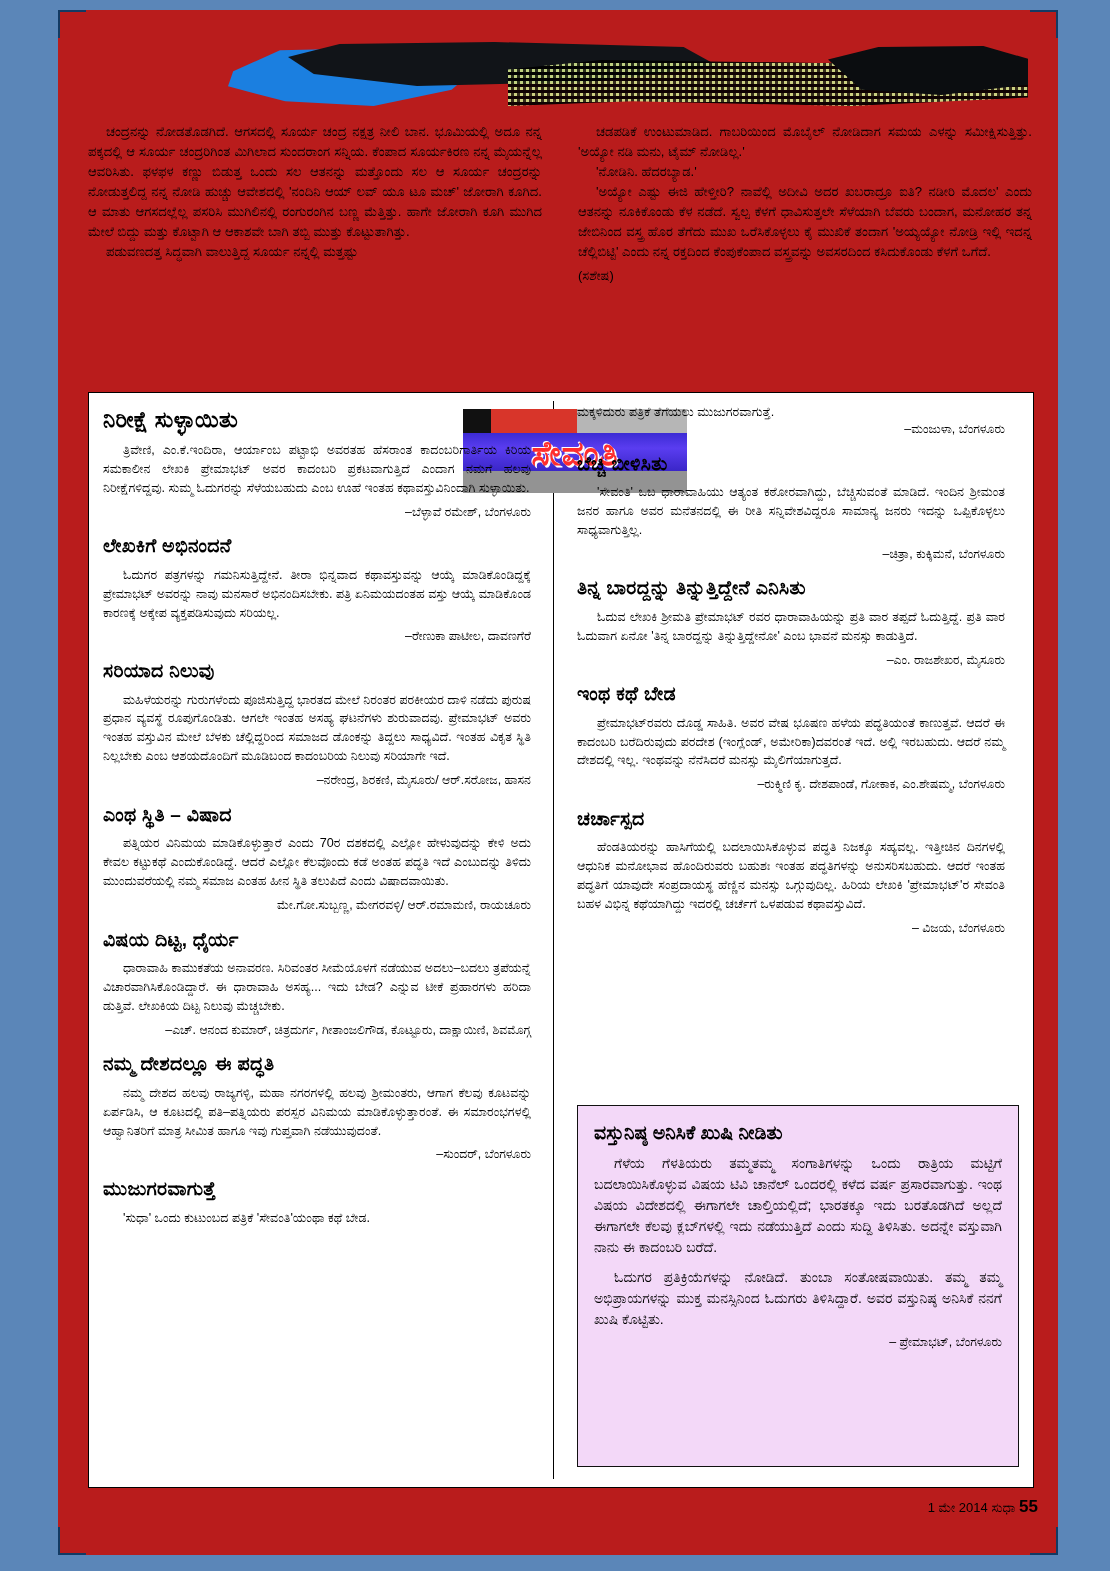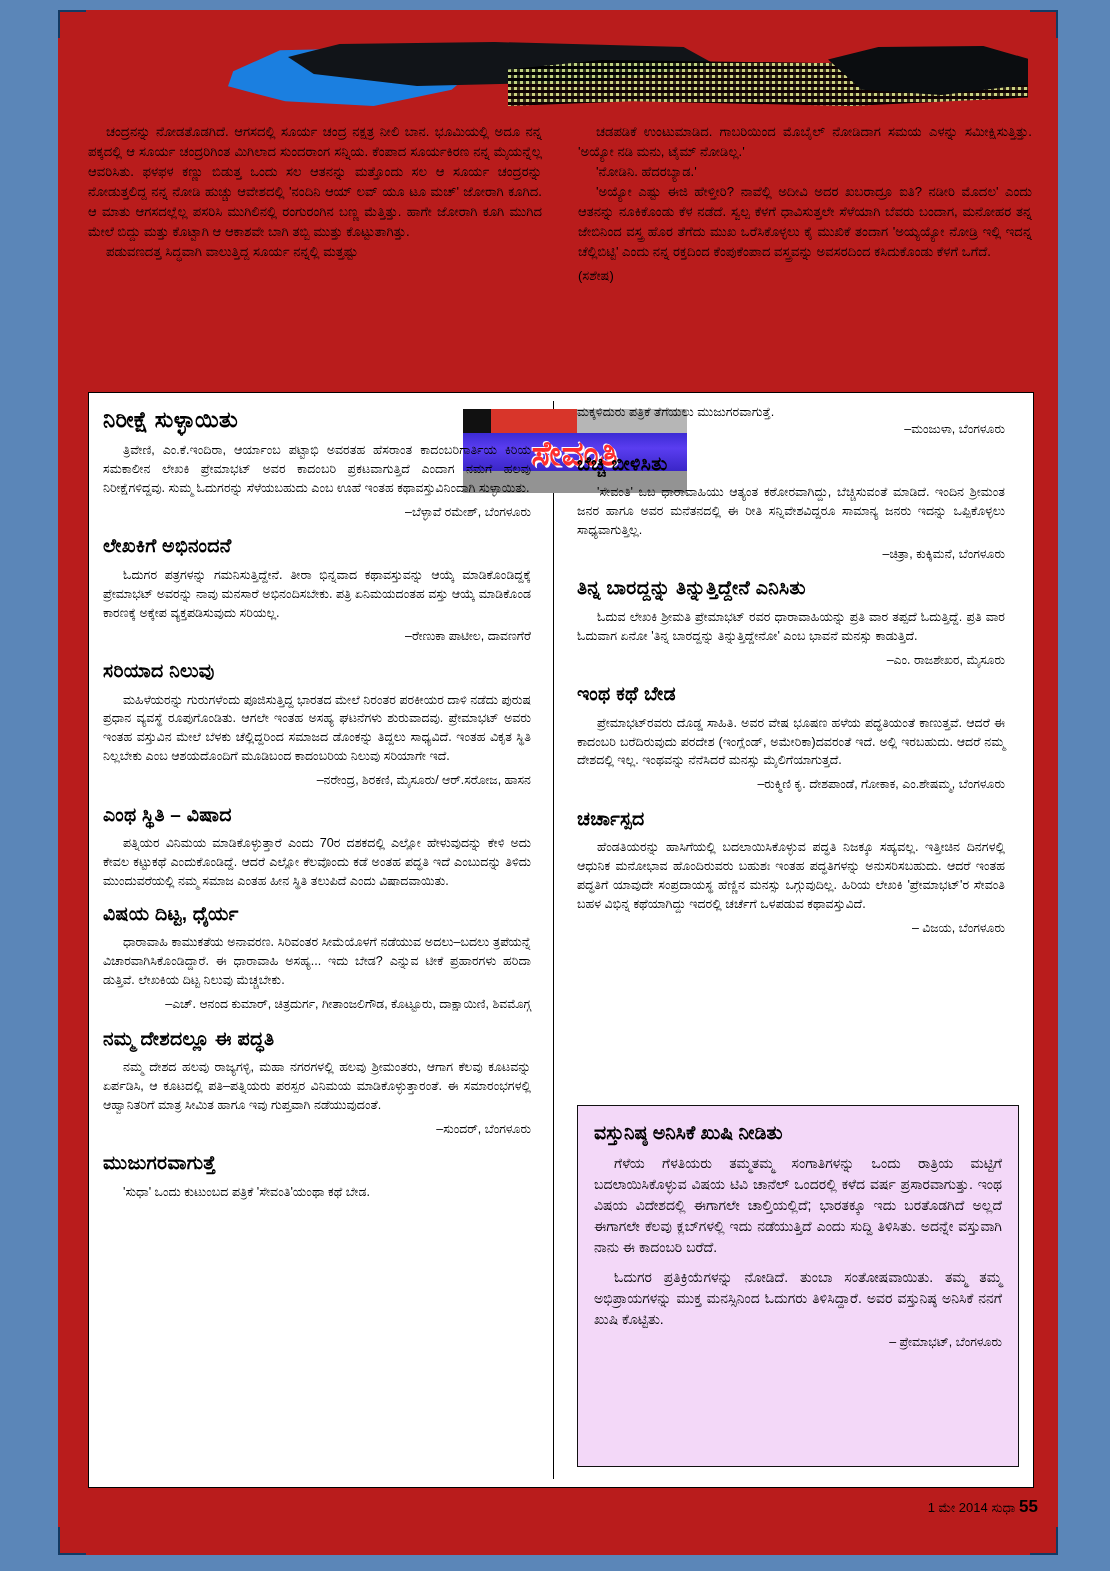--- a/index.html
+++ b/index.html
@@ -178,20 +178,21 @@
       <h2 class="ltitle">ಲೇಖಕಿಗೆ ಅಭಿನಂದನೆ</h2>
       <p>ಓದುಗರ ಪತ್ರಗಳನ್ನು ಗಮನಿಸುತ್ತಿದ್ದೇನೆ. ತೀರಾ ಭಿನ್ನವಾದ ಕಥಾವಸ್ತುವನ್ನು ಆಯ್ಕೆ ಮಾಡಿಕೊಂಡಿದ್ದಕ್ಕೆ ಪ್ರೇಮಾಭಟ್ ಅವರನ್ನು ನಾವು ಮನಸಾರೆ ಅಭಿನಂದಿಸಬೇಕು. ಪತ್ರಿ ಏನಿಮಯದಂತಹ ವಸ್ತು ಆಯ್ಕೆ ಮಾಡಿಕೊಂಡ ಕಾರಣಕ್ಕೆ ಅಕ್ಕೇಪ ವ್ಯಕ್ತಪಡಿಸುವುದು ಸರಿಯಲ್ಲ.</p>
       <div class="sig">–ರೇಣುಕಾ ಪಾಟೀಲ, ದಾವಣಗೆರೆ</div>
 
       <h2 class="ltitle">ಸರಿಯಾದ ನಿಲುವು</h2>
       <p>ಮಹಿಳೆಯರನ್ನು ಗುರುಗಳೆಂದು ಪೂಜಿಸುತ್ತಿದ್ದ ಭಾರತದ ಮೇಲೆ ನಿರಂತರ ಪರಕೀಯರ ದಾಳಿ ನಡೆದು ಪುರುಷ ಪ್ರಧಾನ ವ್ಯವಸ್ಥೆ ರೂಪುಗೊಂಡಿತು. ಆಗಲೇ ಇಂತಹ ಅಸಹ್ಯ ಘಟನೆಗಳು ಶುರುವಾದವು. ಪ್ರೇಮಾಭಟ್ ಅವರು ಇಂತಹ ವಸ್ತುವಿನ ಮೇಲೆ ಬೆಳಕು ಚೆಲ್ಲಿದ್ದರಿಂದ ಸಮಾಜದ ಡೊಂಕನ್ನು ತಿದ್ದಲು ಸಾಧ್ಯವಿದೆ. ಇಂತಹ ವಿಕೃತ ಸ್ಥಿತಿ ನಿಲ್ಲಬೇಕು ಎಂಬ ಆಶಯದೊಂದಿಗೆ ಮೂಡಿಬಂದ ಕಾದಂಬರಿಯ ನಿಲುವು ಸರಿಯಾಗೇ ಇದೆ.</p>
       <div class="sig">–ನರೇಂದ್ರ, ಶಿರಕಣಿ, ಮೈಸೂರು/ ಆರ್.ಸರೋಜ, ಹಾಸನ</div>
 
       <h2 class="ltitle">ಎಂಥ ಸ್ಥಿತಿ – ವಿಷಾದ</h2>
       <p>ಪತ್ನಿಯರ ವಿನಿಮಯ ಮಾಡಿಕೊಳ್ಳುತ್ತಾರೆ ಎಂದು 70ರ ದಶಕದಲ್ಲಿ ಎಲ್ಲೋ ಹೇಳುವುದನ್ನು ಕೇಳಿ ಅದು ಕೇವಲ ಕಟ್ಟುಕಥೆ ಎಂದುಕೊಂಡಿದ್ದೆ. ಆದರೆ ಎಲ್ಲೋ ಕೆಲವೊಂದು ಕಡೆ ಅಂತಹ ಪದ್ಧತಿ ಇದೆ ಎಂಬುದನ್ನು ತಿಳಿದು ಮುಂದುವರೆಯಲ್ಲಿ ನಮ್ಮ ಸಮಾಜ ಎಂತಹ ಹೀನ ಸ್ಥಿತಿ ತಲುಪಿದೆ ಎಂದು ವಿಷಾದವಾಯಿತು.</p>
+      <div class="sig">ಮೇ.ಗೋ.ಸುಬ್ಬಣ್ಣ, ಮೇಗರವಳ್ಳಿ/ ಆರ್.ರಮಾಮಣಿ, ರಾಯಚೂರು</div>
 
       <h2 class="ltitle">ವಿಷಯ ದಿಟ್ಟ, ಧೈರ್ಯ</h2>
       <p>ಧಾರಾವಾಹಿ ಕಾಮುಕತೆಯ ಅನಾವರಣ. ಸಿರಿವಂತರ ಸೀಮೆಯೊಳಗೆ ನಡೆಯುವ ಅದಲು–ಬದಲು ತ್ರಪೆಯನ್ನೆ ವಿಚಾರವಾಗಿಸಿಕೊಂಡಿದ್ದಾರೆ. ಈ ಧಾರಾವಾಹಿ ಅಸಹ್ಯ... ಇದು ಬೇಡ? ಎನ್ನುವ ಟೀಕೆ ಪ್ರಹಾರಗಳು ಹರಿದಾ ಡುತ್ತಿವೆ. ಲೇಖಕಿಯ ದಿಟ್ಟ ನಿಲುವು ಮೆಚ್ಚಬೇಕು.</p>
       <div class="sig">–ಎಚ್. ಆನಂದ ಕುಮಾರ್, ಚಿತ್ರದುರ್ಗ, ಗೀತಾಂಜಲಿಗೌಡ, ಕೊಟ್ಟೂರು, ದಾಕ್ಷಾಯಿಣಿ, ಶಿವಮೊಗ್ಗ</div>
 
       <h2 class="ltitle">ನಮ್ಮ ದೇಶದಲ್ಲೂ ಈ ಪದ್ಧತಿ</h2>
       <p>ನಮ್ಮ ದೇಶದ ಹಲವು ರಾಜ್ಯಗಳ್ಳಿ, ಮಹಾ ನಗರಗಳಲ್ಲಿ ಹಲವು ಶ್ರೀಮಂತರು, ಆಗಾಗ ಕೆಲವು ಕೂಟವನ್ನು ಏರ್ಪಡಿಸಿ, ಆ ಕೂಟದಲ್ಲಿ ಪತಿ–ಪತ್ನಿಯರು ಪರಸ್ಪರ ವಿನಿಮಯ ಮಾಡಿಕೊಳ್ಳುತ್ತಾರಂತೆ. ಈ ಸಮಾರಂಭಗಳಲ್ಲಿ ಆಹ್ವಾನಿತರಿಗೆ ಮಾತ್ರ ಸೀಮಿತ ಹಾಗೂ ಇವು ಗುಪ್ತವಾಗಿ ನಡೆಯುವುದಂತೆ.</p>
       <div class="sig">–ಸುಂದರ್, ಬೆಂಗಳೂರು</div>
 
       <h2 class="ltitle">ಮುಜುಗರವಾಗುತ್ತೆ</h2>

